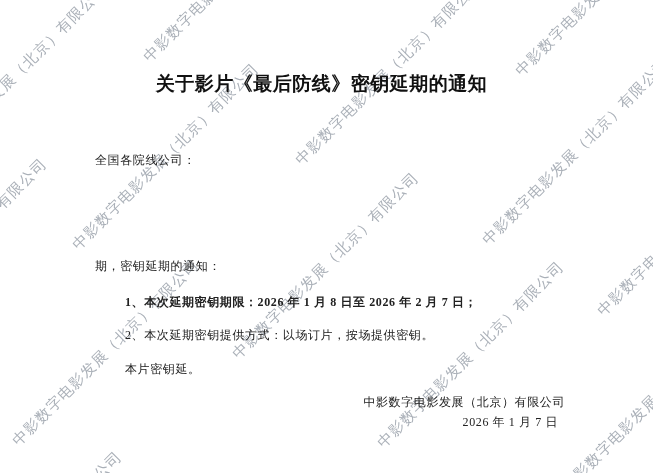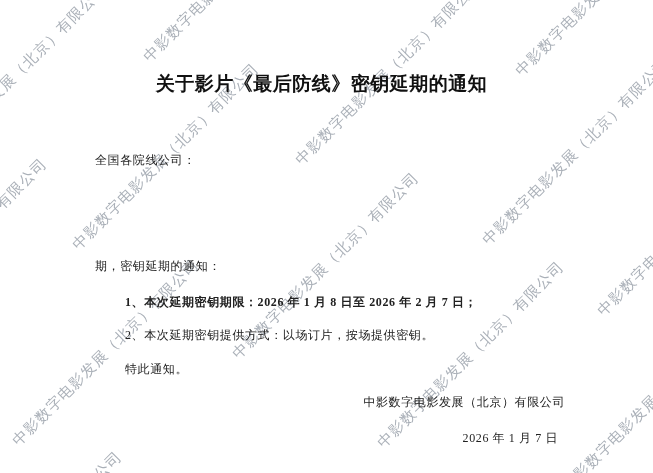--- a/index.html
+++ b/index.html
@@ -58,21 +58,21 @@
     letter-spacing: 0.6px;
     white-space: nowrap;
   }
   .l-salutation { top: 150px; left: 95px; }
   .l-para1      { top: 219px; left: 125px; }
   .l-para2      { top: 256px; left: 95px; }
   .l-item1      { top: 292px; left: 125px; font-weight: bold; }
   .l-item2      { top: 325px; left: 125px; }
   .l-closing    { top: 359px; left: 125px; }
   .l-company    { top: 392px; right: 88px; }
-  .l-date       { top: 428px; right: 95px; }
+  .l-date       { top: 412px; right: 95px; }
 </style>
 </head>
 <body>
 
 <div class="page">
 
   <div class="watermark-layer" id="wm-layer">
       <div class="wm" style="color: rgb(170, 176, 184); left: -77px; top: 157px;">中影数字电影发展（北京）有限公司</div>
       <div class="wm" style="color: rgb(170, 176, 184); left: -137px; top: 332px;">中影数字电影发展（北京）有限公司</div>
       <div class="wm" style="color: rgb(170, 176, 184); left: 146px; top: 49px;">中影数字电影发展（北京）有限公司</div>
@@ -93,20 +93,20 @@
 
     <div class="line l-salutation">全国各院线公司：</div>
 
 
     <div class="line l-para2">期，密钥延期的通知：</div>
 
     <div class="line l-item1">1、本次延期密钥期限：2026 年 1 月 8 日至 2026 年 2 月 7 日；</div>
 
     <div class="line l-item2">2、本次延期密钥提供方式：以场订片，按场提供密钥。</div>
 
-    <div class="line l-closing">特此通知。</div>
+    <div class="line l-closing">本片密钥延。</div>
 
     <div class="line l-company">中影数字电影发展（北京）有限公司</div>
 
     <div class="line l-date">2026 年 1 月 7 日</div>
   </div>
 
 </div>
 
 </body></html>

